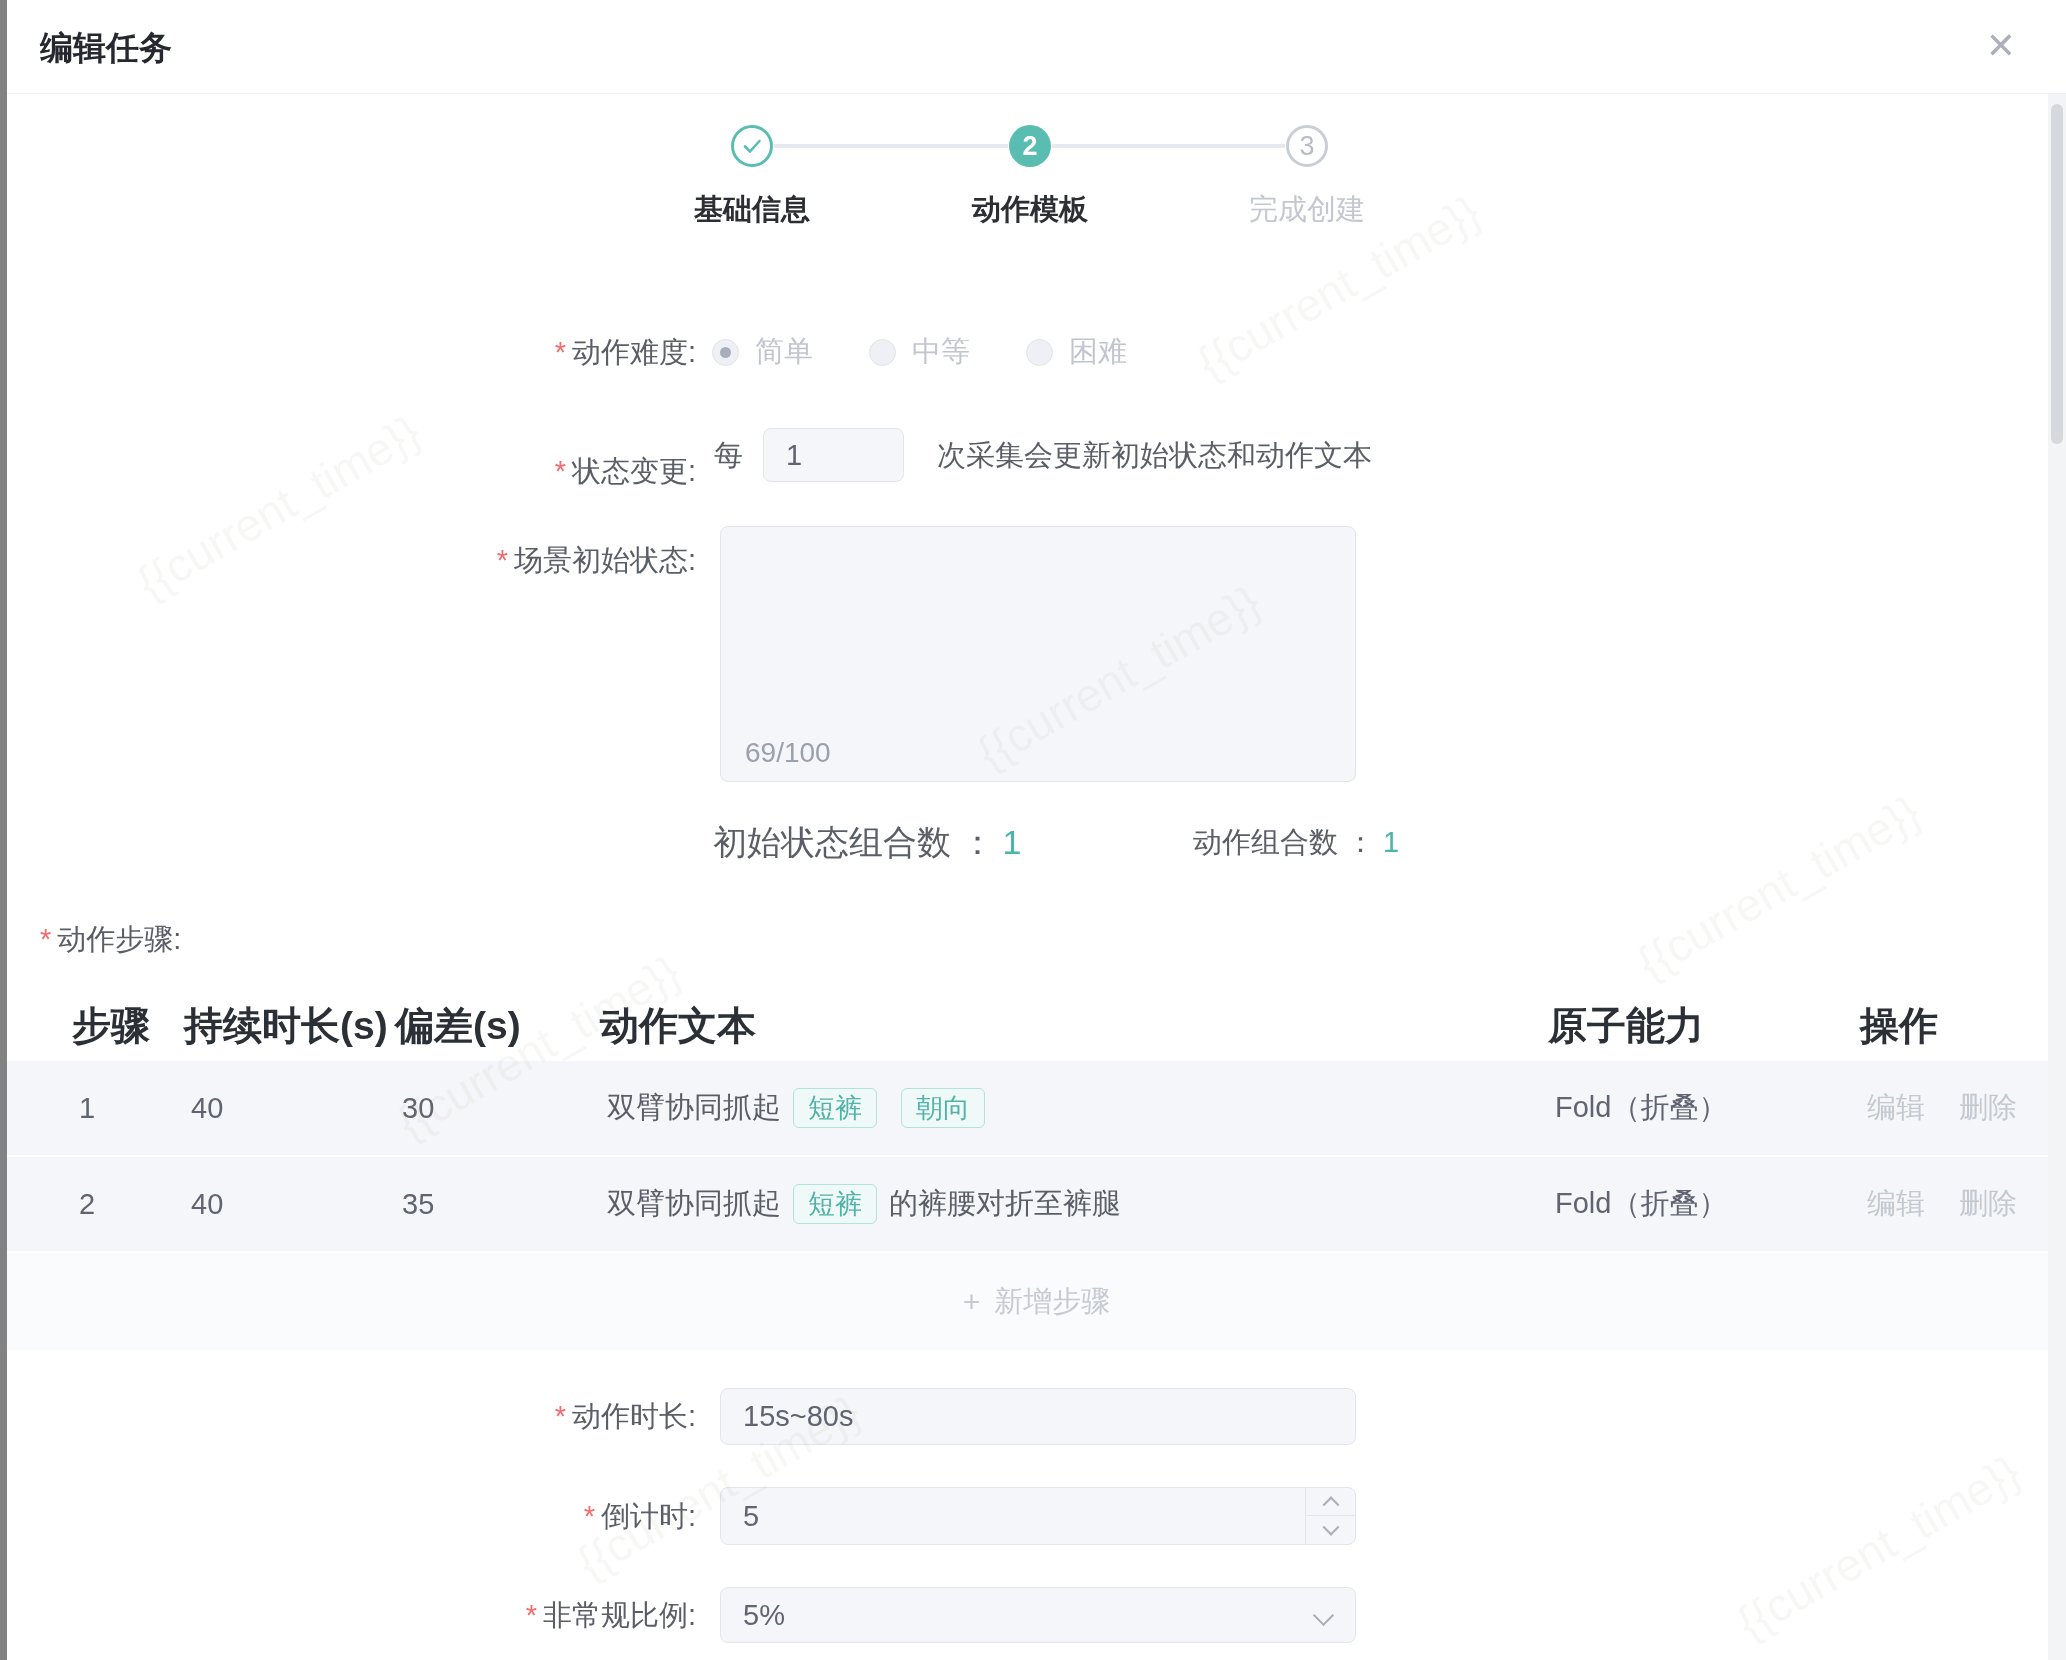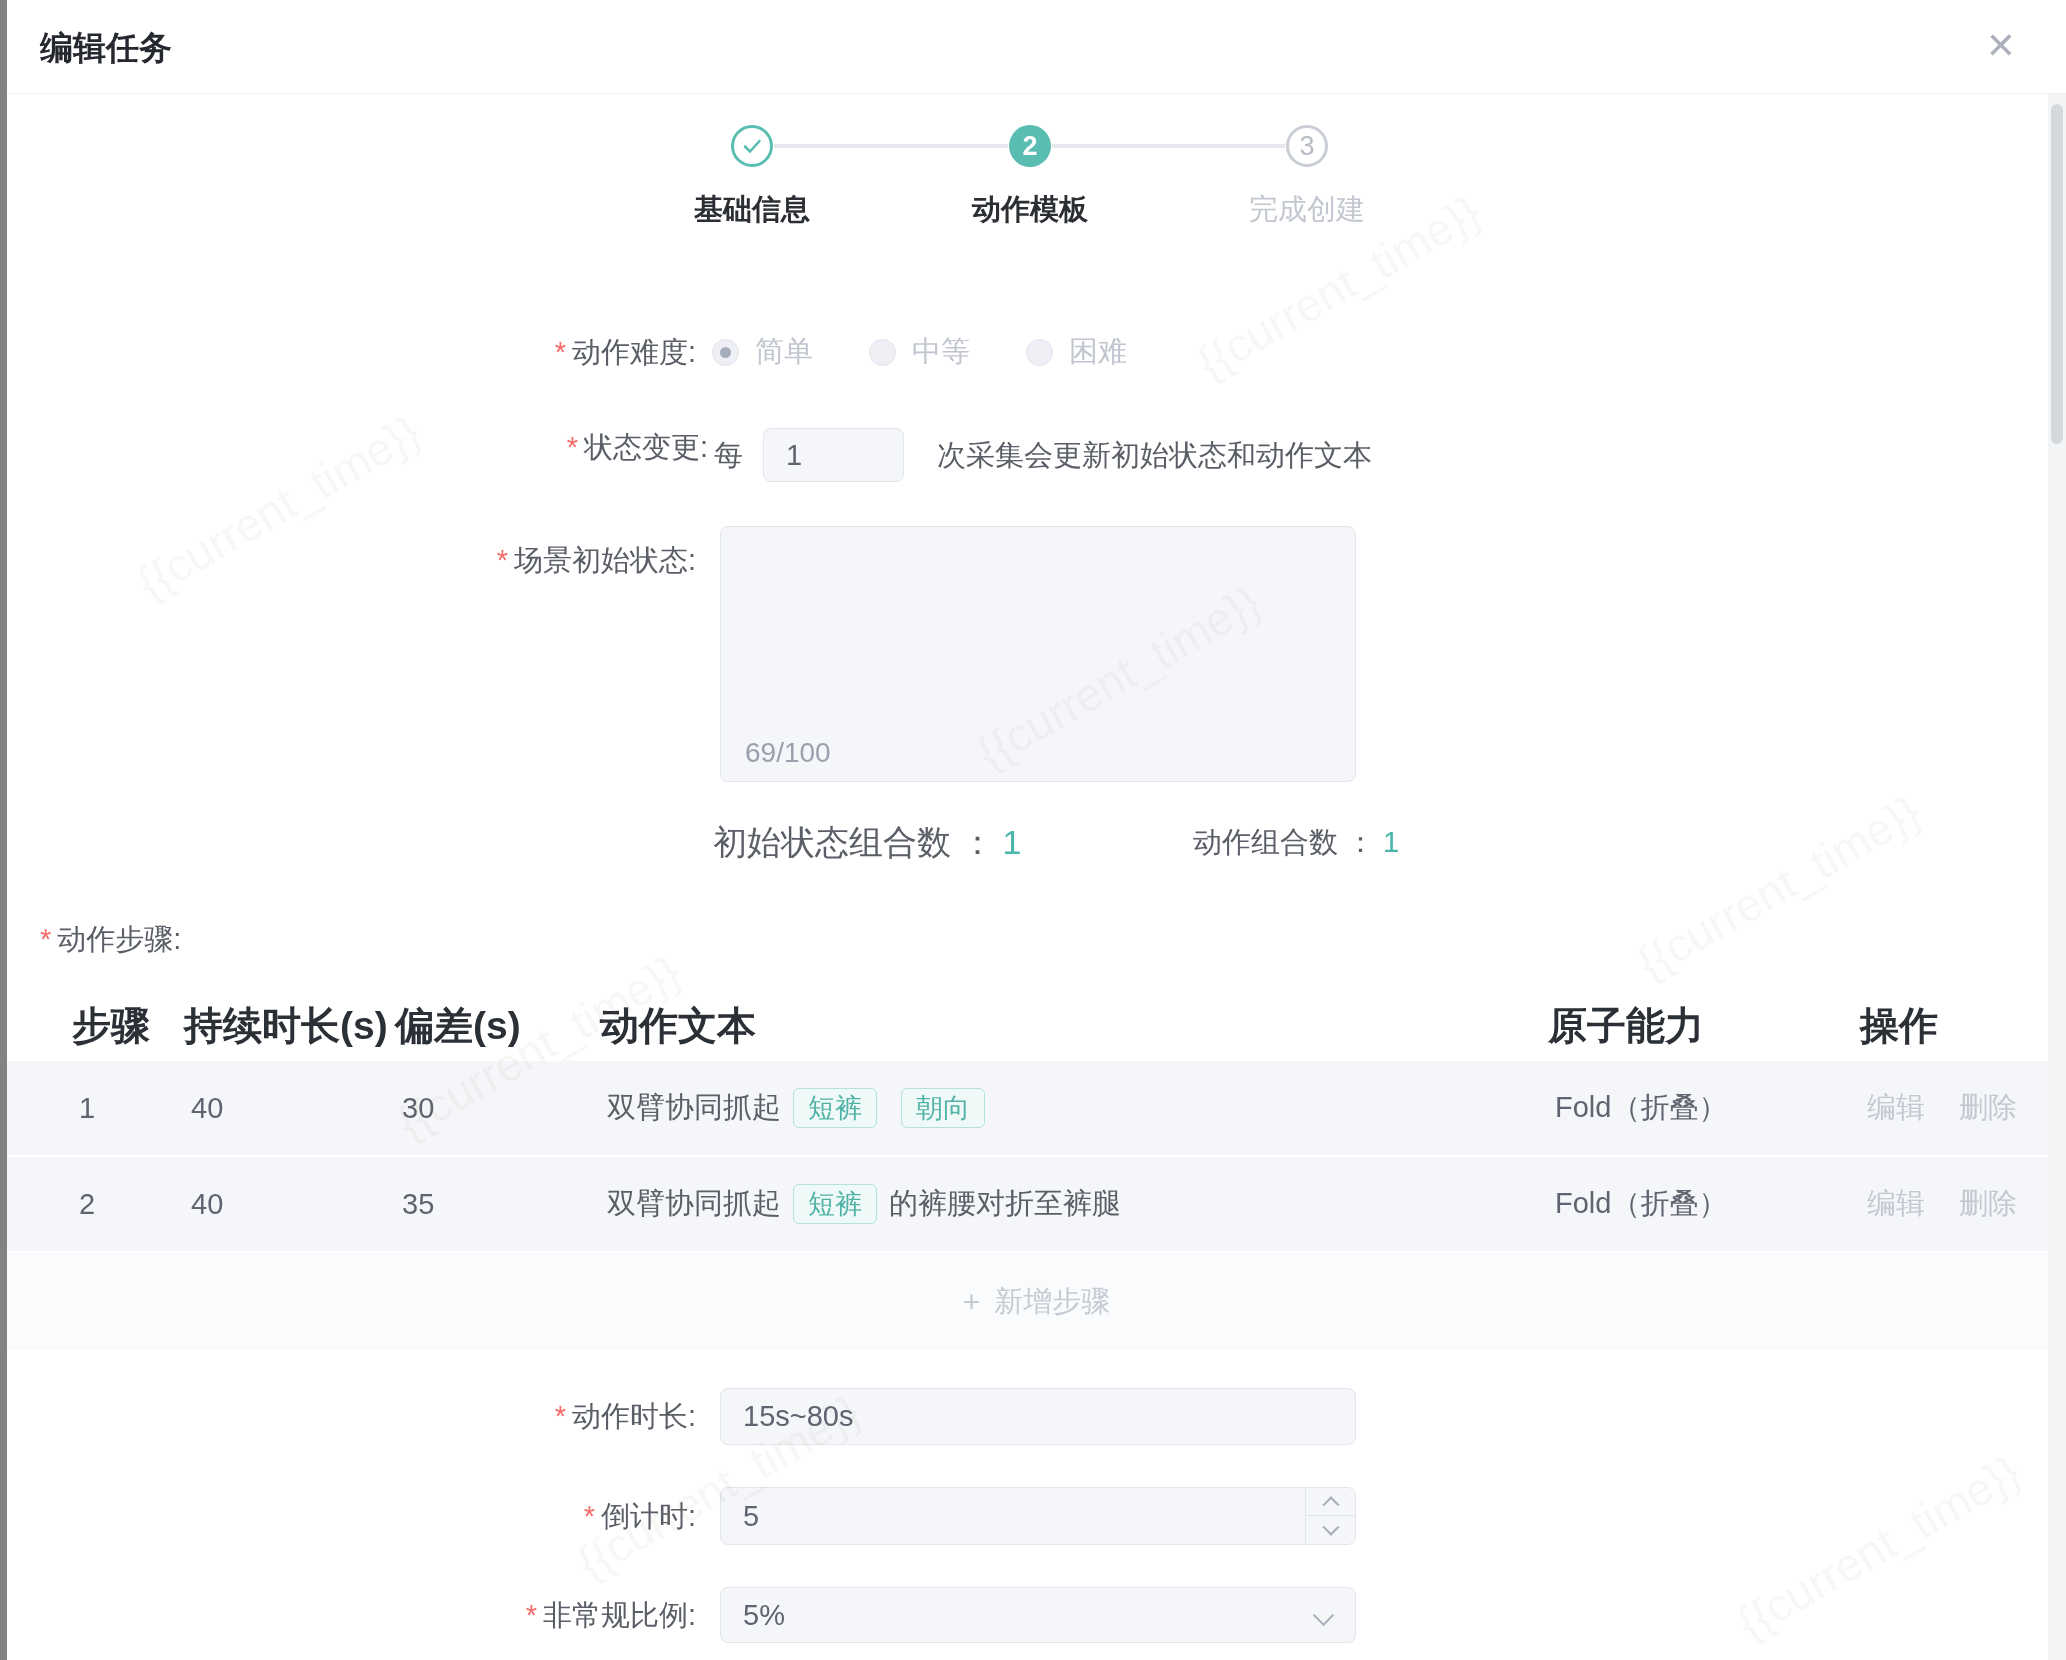--- a/index.html
+++ b/index.html
@@ -33,21 +33,21 @@
     font-size:29px;color:#5f6470;}
   
   .lbl-difficulty{top:330px;line-height:44px;}
   .radio-group{position:absolute;left:712px;top:330px;height:44px;display:flex;align-items:center;gap:56px;}
   .radio-item{display:flex;align-items:center;gap:16px;cursor:pointer;}
   .radio-circle{width:27px;height:27px;border-radius:50%;background:#eef0f5;border:1px solid #e0e3ea;
     box-sizing:border-box;display:flex;align-items:center;justify-content:center;}
   .radio-item.selected .radio-circle::after{content:"";width:11px;height:11px;border-radius:50%;background:#a6adbb;}
   .radio-label{font-size:29px;color:#c0c5cf;}
   
-  .lbl-state{top:420px;line-height:54px;padding-left:12px;}
+  .lbl-state{top:444px;line-height:54px;}
   .state-prefix{position:absolute;left:714px;top:428px;line-height:54px;font-size:29px;}
   .state-input{left:763px;top:428px;width:141px;height:54px;line-height:52px;padding-left:22px;}
   .state-suffix{position:absolute;left:937px;top:428px;line-height:54px;font-size:29px;}
   
   .lbl-initial{top:544px;line-height:32px;}
   .initial-box{left:720px;top:526px;width:636px;height:256px;}
   .initial-text{padding:20px 24px 0 24px;line-height:48px;font-size:29px;color:#5a5e66;}
   .initial-counter{position:absolute;left:24px;bottom:12px;font-size:28px;color:#9aa1ac;}
   
   .combo-initial{position:absolute;left:713px;top:822px;font-size:34px;line-height:40px;}

